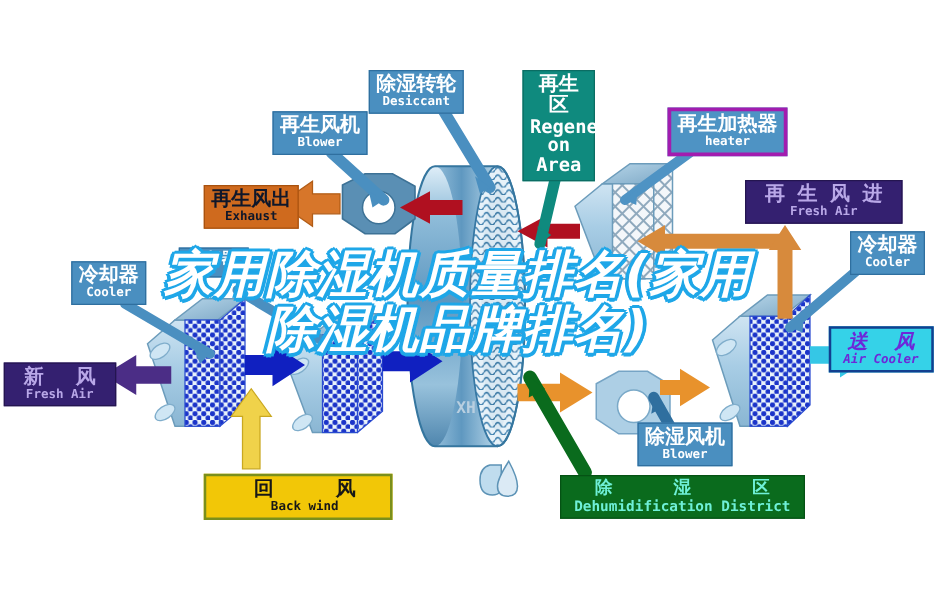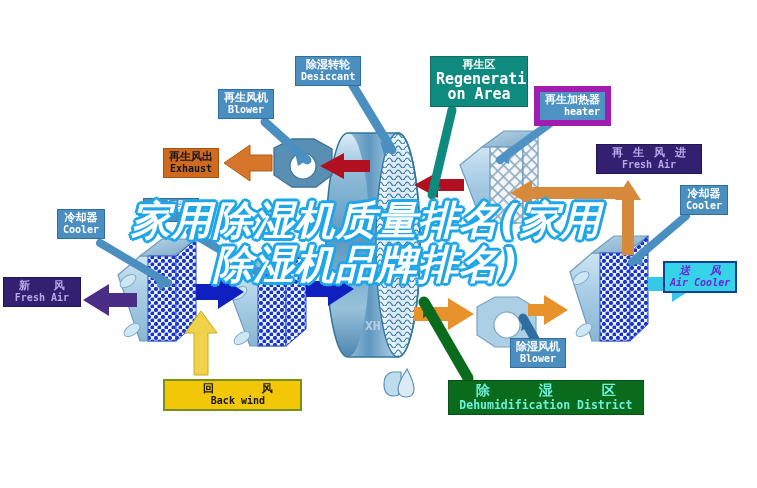--- a/index.html
+++ b/index.html
@@ -16,34 +16,34 @@
     box-sizing:border-box;
     text-align:center;
     line-height:1.05;
     padding:2px 5px 3px 5px;
     white-space:nowrap;
     letter-spacing:0px;
   }
   .lbl .cn{
     display:block;
     font-weight:bold;
-    font-size:11px;
+    font-size:16px;
     font-family:"DejaVu Sans","Liberation Sans",sans-serif;
   }
   .lbl .en{
     display:block;
     font-family:"DejaVu Sans Mono","Liberation Mono",monospace;
     font-size:10px;
     font-weight:bold;
     margin-top:1px;
   }
 
   
   .sk-blue{background:#4a8fc0;color:#ffffff;border:1px solid #2f6f9f;}
-  .sk-blue2{background:#4e93c4;color:#ffffff;border:6px solid #a21caf;text-align:right;}
+  .sk-blue2{background:#4e93c4;color:#ffffff;border:3px solid #a21caf;}
   .teal{background:#0f8a7e;color:#ffffff;border:1px solid #0b6d63;}
   .orange{background:#cf6a1e;color:#0f172a;border:1px solid #a8520f;}
   .purple{background:#342070;color:#b9a8e8;border:1px solid #241550;}
   .cyan{background:#35d2e8;color:#6d28d9;border:2px solid #123f8f;font-style:italic;}
   .green{background:#0a6b1d;color:#6ff0d8;border:1px solid #055214;}
   .yellow{background:#f2c707;color:#171717;border:2px solid #7a8f1c;padding-left:16px;}
 
   .lbl.purple .cn{letter-spacing:10px;text-indent:10px;text-align:right;}
   .lbl.yellow .cn{letter-spacing:22px;text-indent:22px;}
   .lbl.green .cn{letter-spacing:22px;text-indent:22px;font-size:14px;}
@@ -258,21 +258,21 @@
   <div class="lbl sk-blue" style="left:295px;top:56px;">
     <span class="cn">除湿转轮</span>
     <span class="en">Desiccant</span>
   </div>
 
   <div class="lbl sk-blue" style="left:218px;top:89px;">
     <span class="cn">再生风机</span>
     <span class="en">Blower</span>
   </div>
 
-  <div class="lbl teal" style="left:430px;top:56px;width:98px;white-space:normal;">
+  <div class="lbl teal" style="left:418px;top:56px;width:58px;white-space:normal;">
     <span class="cn">再生区</span>
     <span class="en" style="font-size:15px;">Regenerati on Area</span>
   </div>
 
   <div class="lbl sk-blue2" style="left:534px;top:86px;">
     <span class="cn">再生加热器</span>
     <span class="en">heater</span>
   </div>
 
   <div class="lbl orange" style="left:163px;top:148px;">
@@ -292,21 +292,21 @@
 
   <div class="lbl sk-blue" style="left:57px;top:209px;">
     <span class="cn">冷却器</span>
     <span class="en">Cooler</span>
   </div>
 
   <div class="lbl sk-blue" style="left:143px;top:198px;width:56px;height:24px;padding-top:1px;">
     <span class="cn" style="font-size:12px;">冷却器</span>
   </div>
 
-  <div class="lbl purple" style="left:3px;top:277px;">
+  <div class="lbl purple" style="left:3px;top:290px;">
     <span class="cn">新 风</span>
     <span class="en">Fresh Air</span>
   </div>
 
   <div class="lbl yellow" style="left:163px;top:379px;">
     <span class="cn">回 风</span>
     <span class="en">Back wind</span>
   </div>
 
   <div class="lbl sk-blue" style="left:510px;top:338px;">

